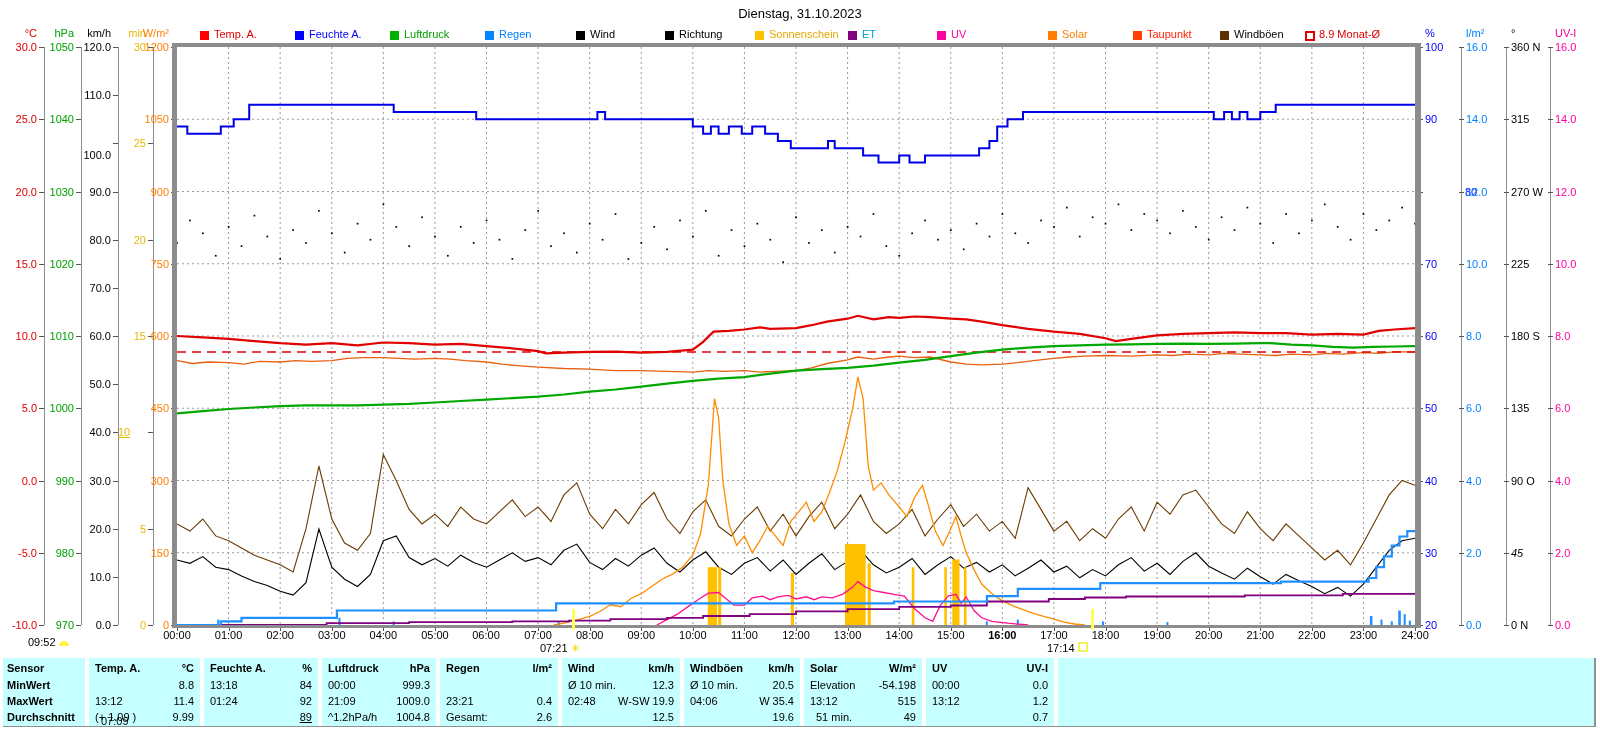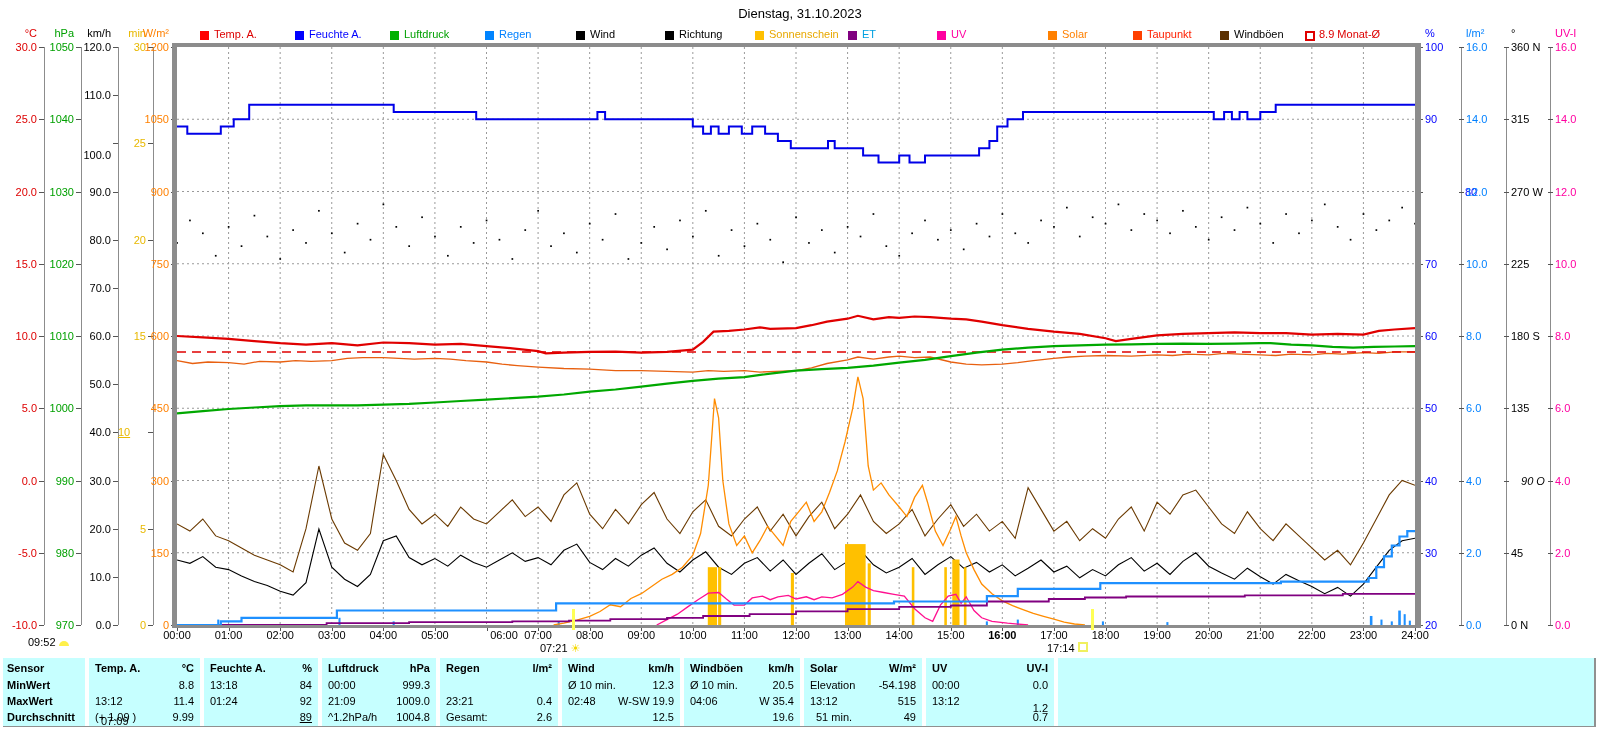--- a/index.html
+++ b/index.html
@@ -213,23 +213,23 @@
       <div class="abs axlab" style="left: 1511px; top: 113.25px; width: 44px; text-align: left; color: rgb(0, 0, 0);">315</div>
       <div class="abs tick" style="left: 1504px; top: 119.25px;"></div>
       <div class="abs axlab" style="left: 1511px; top: 185.5px; width: 44px; text-align: left; color: rgb(0, 0, 0);">270 W</div>
       <div class="abs tick" style="left: 1504px; top: 191.5px;"></div>
       <div class="abs axlab" style="left: 1511px; top: 257.75px; width: 44px; text-align: left; color: rgb(0, 0, 0);">225</div>
       <div class="abs tick" style="left: 1504px; top: 263.75px;"></div>
       <div class="abs axlab" style="left: 1511px; top: 330px; width: 44px; text-align: left; color: rgb(0, 0, 0);">180 S</div>
       <div class="abs tick" style="left: 1504px; top: 336px;"></div>
       <div class="abs axlab" style="left: 1511px; top: 402.25px; width: 44px; text-align: left; color: rgb(0, 0, 0);">135</div>
       <div class="abs tick" style="left: 1504px; top: 408.25px;"></div>
-      <div class="abs axlab" style="left: 1511px; top: 474.5px; width: 44px; text-align: center; color: rgb(0, 0, 0); font-style: italic;">90 O</div>
+      <div class="abs axlab" style="left: 1511px; top: 474.5px; width: 44px; text-align: left; color: rgb(0, 0, 0);">90 O</div>
       <div class="abs tick" style="left: 1504px; top: 480.5px;"></div>
-      <div class="abs axlab" style="left: 1511px; top: 546.75px; width: 44px; text-align: left; color: rgb(0, 0, 0);">45</div>
+      <div class="abs axlab" style="left: 1511px; top: 546.75px; width: 44px; text-align: left; color: rgb(0, 0, 0); font-style: italic;">45</div>
       <div class="abs tick" style="left: 1504px; top: 552.75px;"></div>
       <div class="abs axlab" style="left: 1511px; top: 619px; width: 44px; text-align: left; color: rgb(0, 0, 0);">0 N</div>
       <div class="abs tick" style="left: 1504px; top: 625px;"></div>
       <div class="abs unit" style="left: 1555px; width: 44px; text-align: left; color: rgb(255, 0, 160);">UV-I</div>
       <div class="abs vline" style="left: 1550px;"></div>
       <div class="abs axlab" style="left: 1555px; top: 41px; width: 44px; text-align: left; color: rgb(255, 0, 160);">16.0</div>
       <div class="abs tick" style="left: 1548px; top: 47px;"></div>
       <div class="abs axlab" style="left: 1555px; top: 113.25px; width: 44px; text-align: left; color: rgb(255, 0, 160);">14.0</div>
       <div class="abs tick" style="left: 1548px; top: 119.25px;"></div>
       <div class="abs axlab" style="left: 1555px; top: 185.5px; width: 44px; text-align: left; color: rgb(255, 0, 160);">12.0</div>
@@ -417,21 +417,21 @@
       <div class="abs xlab" style="left: 206.583px;">01:00</div>
       <div class="abs xtick" style="left: 228.583px;"></div>
       <div class="abs xlab" style="left: 258.167px;">02:00</div>
       <div class="abs xtick" style="left: 280.167px;"></div>
       <div class="abs xlab" style="left: 309.75px;">03:00</div>
       <div class="abs xtick" style="left: 331.75px;"></div>
       <div class="abs xlab" style="left: 361.333px;">04:00</div>
       <div class="abs xtick" style="left: 383.333px;"></div>
       <div class="abs xlab" style="left: 412.917px;">05:00</div>
       <div class="abs xtick" style="left: 434.917px;"></div>
-      <div class="abs xlab" style="left: 482px; text-align: center;">06:00</div>
+      <div class="abs xlab" style="left: 464px; text-align: center;">06:00</div>
       <div class="abs xtick" style="left: 486.5px;"></div>
       <div class="abs xlab" style="left: 516.083px;">07:00</div>
       <div class="abs xtick" style="left: 538.083px;"></div>
       <div class="abs xlab" style="left: 567.667px;">08:00</div>
       <div class="abs xtick" style="left: 589.667px;"></div>
       <div class="abs xlab" style="left: 619.25px;">09:00</div>
       <div class="abs xtick" style="left: 641.25px;"></div>
       <div class="abs xlab" style="left: 670.833px;">10:00</div>
       <div class="abs xtick" style="left: 692.833px;"></div>
       <div class="abs xlab" style="left: 722.417px;">11:00</div>
@@ -551,20 +551,20 @@
         <div class="tcell" style="top: 36px; right: 6px;">515</div>
         <div class="tcell" style="top: 52px; left: 12px;">51 min.</div>
         <div class="tcell" style="top: 52px; right: 6px;">49</div>
       </div>
       <div class="abs panel" style="left: 926px; width: 128px;">
         <div class="tcell tbl-b" style="top: 3px; left: 6px;">UV</div>
         <div class="tcell tbl-b" style="top: 3px; right: 6px;">UV-I</div>
         <div class="tcell" style="top: 20px; left: 6px;">00:00</div>
         <div class="tcell" style="top: 20px; right: 6px;">0.0</div>
         <div class="tcell" style="top: 36px; left: 6px;">13:12</div>
-        <div class="tcell" style="top: 36px; right: 6px; margin-top: 7px;">1.2</div>
+        <div class="tcell" style="top: 36px; right: 6px;">1.2</div>
         <div class="tcell" style="top: 52px; right: 6px;">0.7</div>
       </div>
       <div class="abs panel" style="left: 1058px; width: 536px;"></div>
     </div>
   <div id="tbl-shadow-r" class="abs"></div>
   <div id="tbl-shadow-b" class="abs"></div>
 </div>
 
 </body></html>

